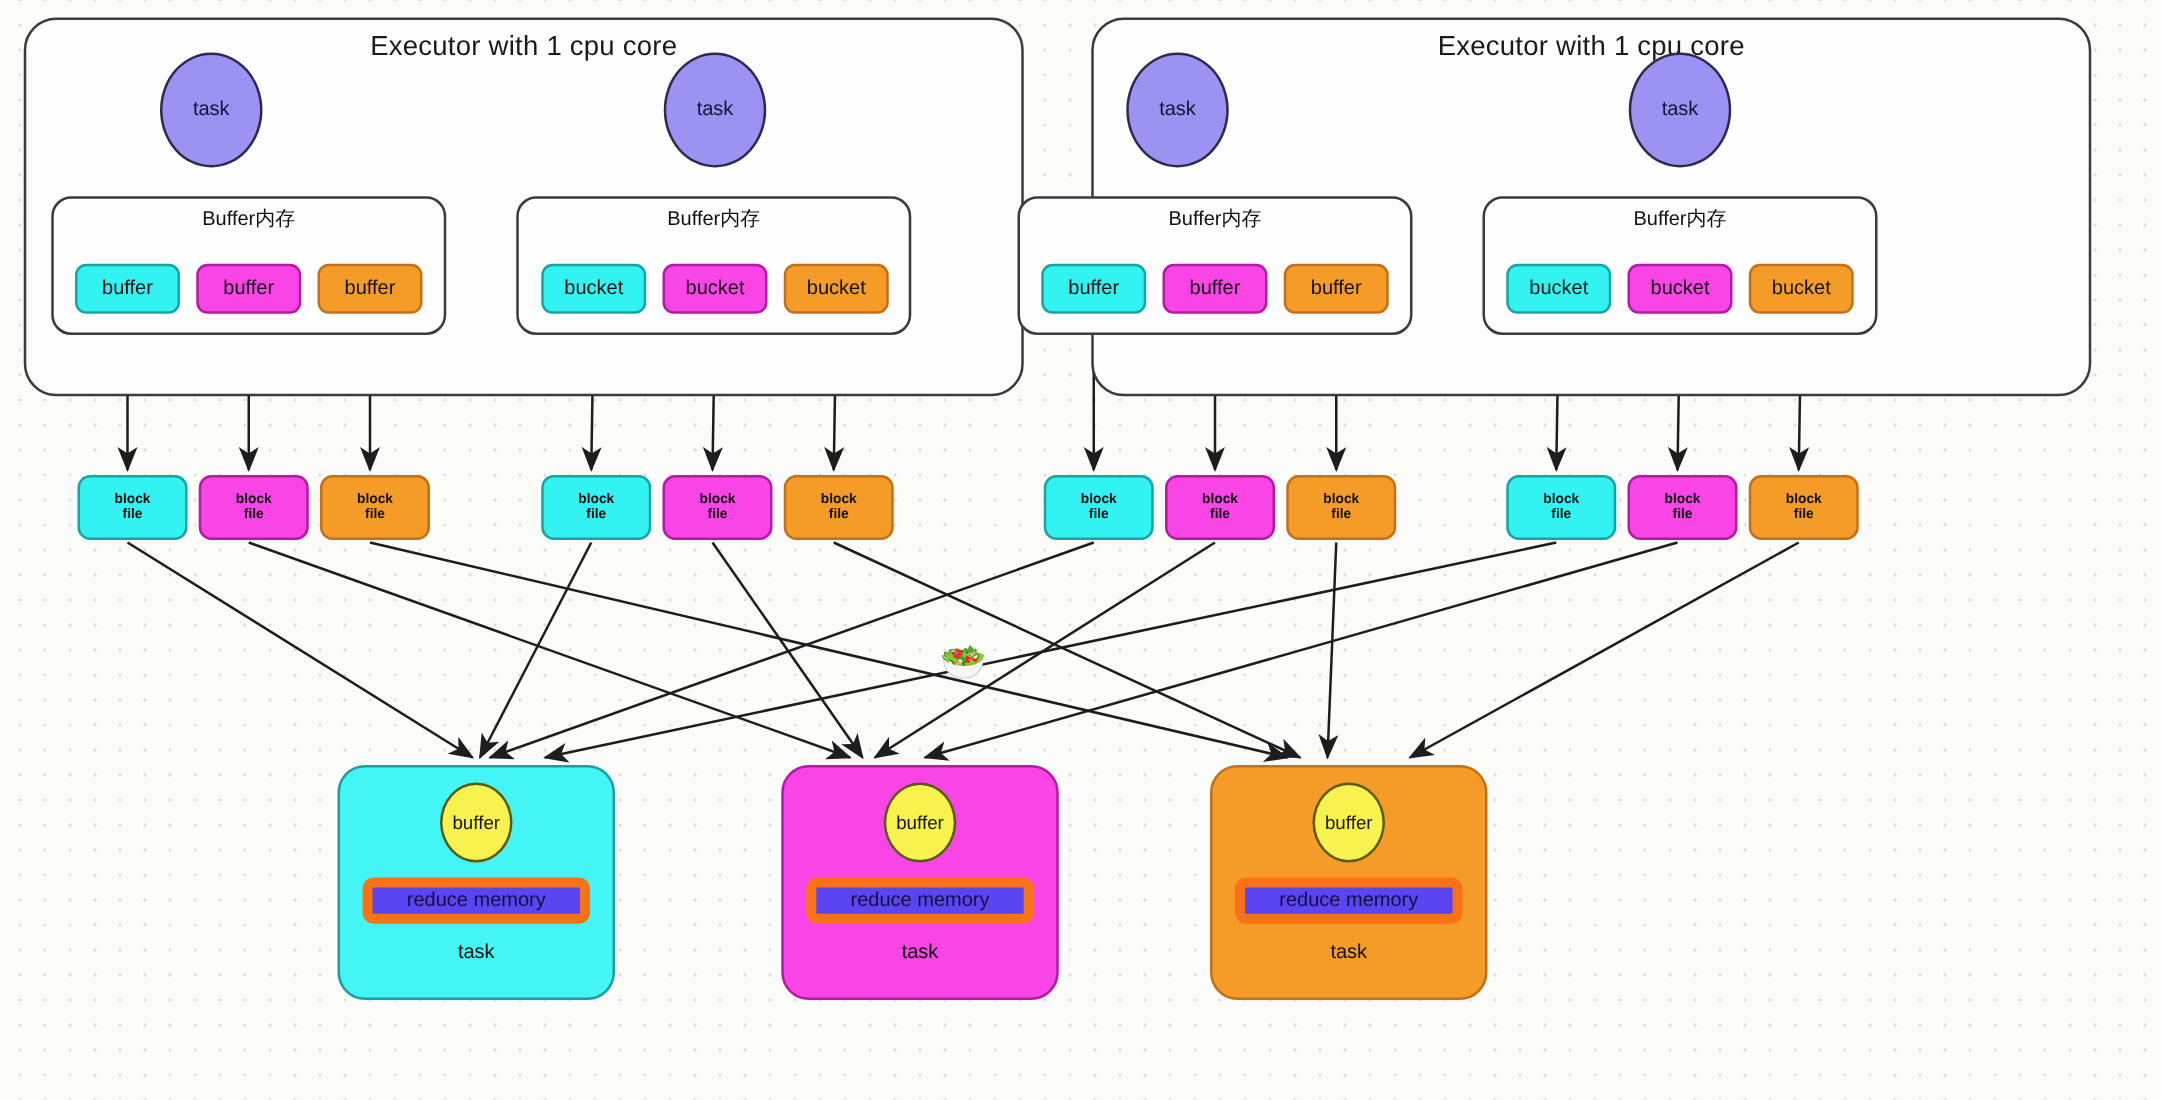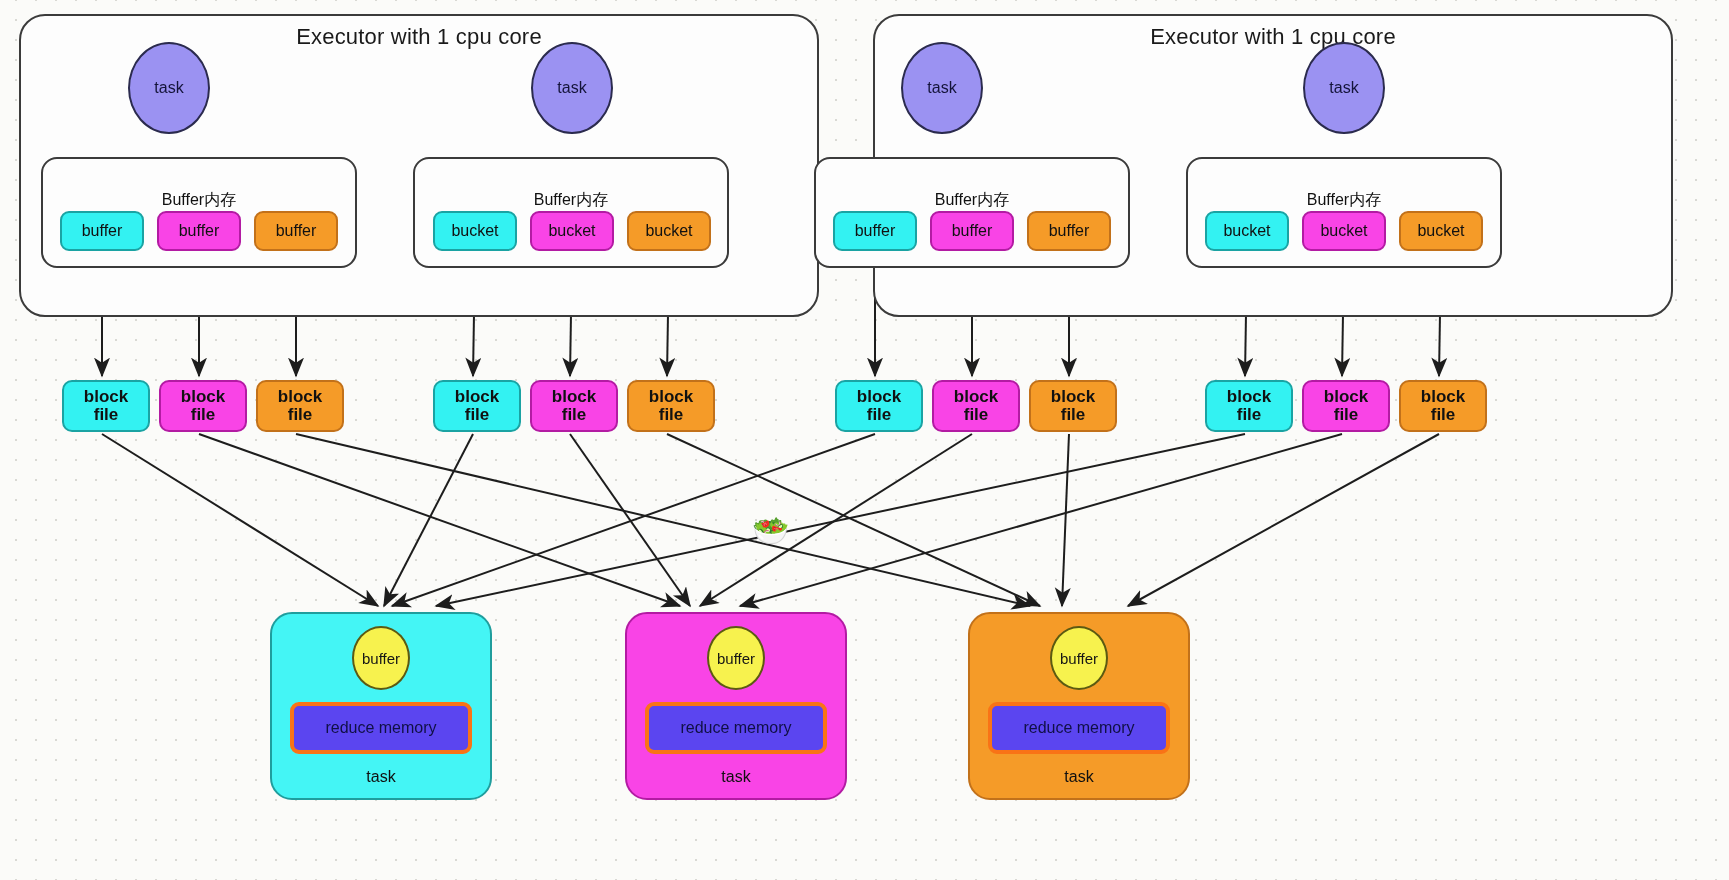--- a/index.html
+++ b/index.html
@@ -44,21 +44,20 @@
     box-sizing: border-box;
   }
   .bufgroup-title {
     position: absolute;
     top: 6px;
     left: 0;
     width: 100%;
     text-align: center;
     font-size: 16px;
     color: #111;
-    margin-top: 25px;
   }
   .task-ellipse {
     position: absolute;
     width: 82px;
     height: 92px;
     border-radius: 50%;
     background: #9b92f2;
     border: 2px solid #2b2b4e;
     box-sizing: border-box;
     display: flex;
@@ -86,21 +85,21 @@
   .blockfile {
     position: absolute;
     width: 88px;
     height: 52px;
     border-radius: 10px;
     box-sizing: border-box;
     display: flex;
     flex-direction: column;
     align-items: center;
     justify-content: center;
-    font-size: 17px;
+    font-size: 11px;
     line-height: 1.08;
     color: #111;
     font-weight: 700;
   }
   .reduce-task {
     position: absolute;
     width: 222px;
     height: 188px;
     border-radius: 22px;
     box-sizing: border-box;
@@ -120,25 +119,25 @@
     border: 2px solid #5c5a12;
     box-sizing: border-box;
     display: flex;
     align-items: center;
     justify-content: center;
     font-size: 15px;
     color: #151515;
   }
   .rt-reduce {
     width: 182px;
-    height: 52px;
+    height: 37px;
     margin-top: 12px;
     border-radius: 9px;
     background: #5b45f0;
-    border: 4px solid #f97316;
+    border: 8px solid #f97316;
     box-sizing: border-box;
     display: flex;
     align-items: center;
     justify-content: center;
     font-size: 16px;
     color: #101045;
   }
   .rt-label {
     margin-top: 14px;
     font-size: 16px;

